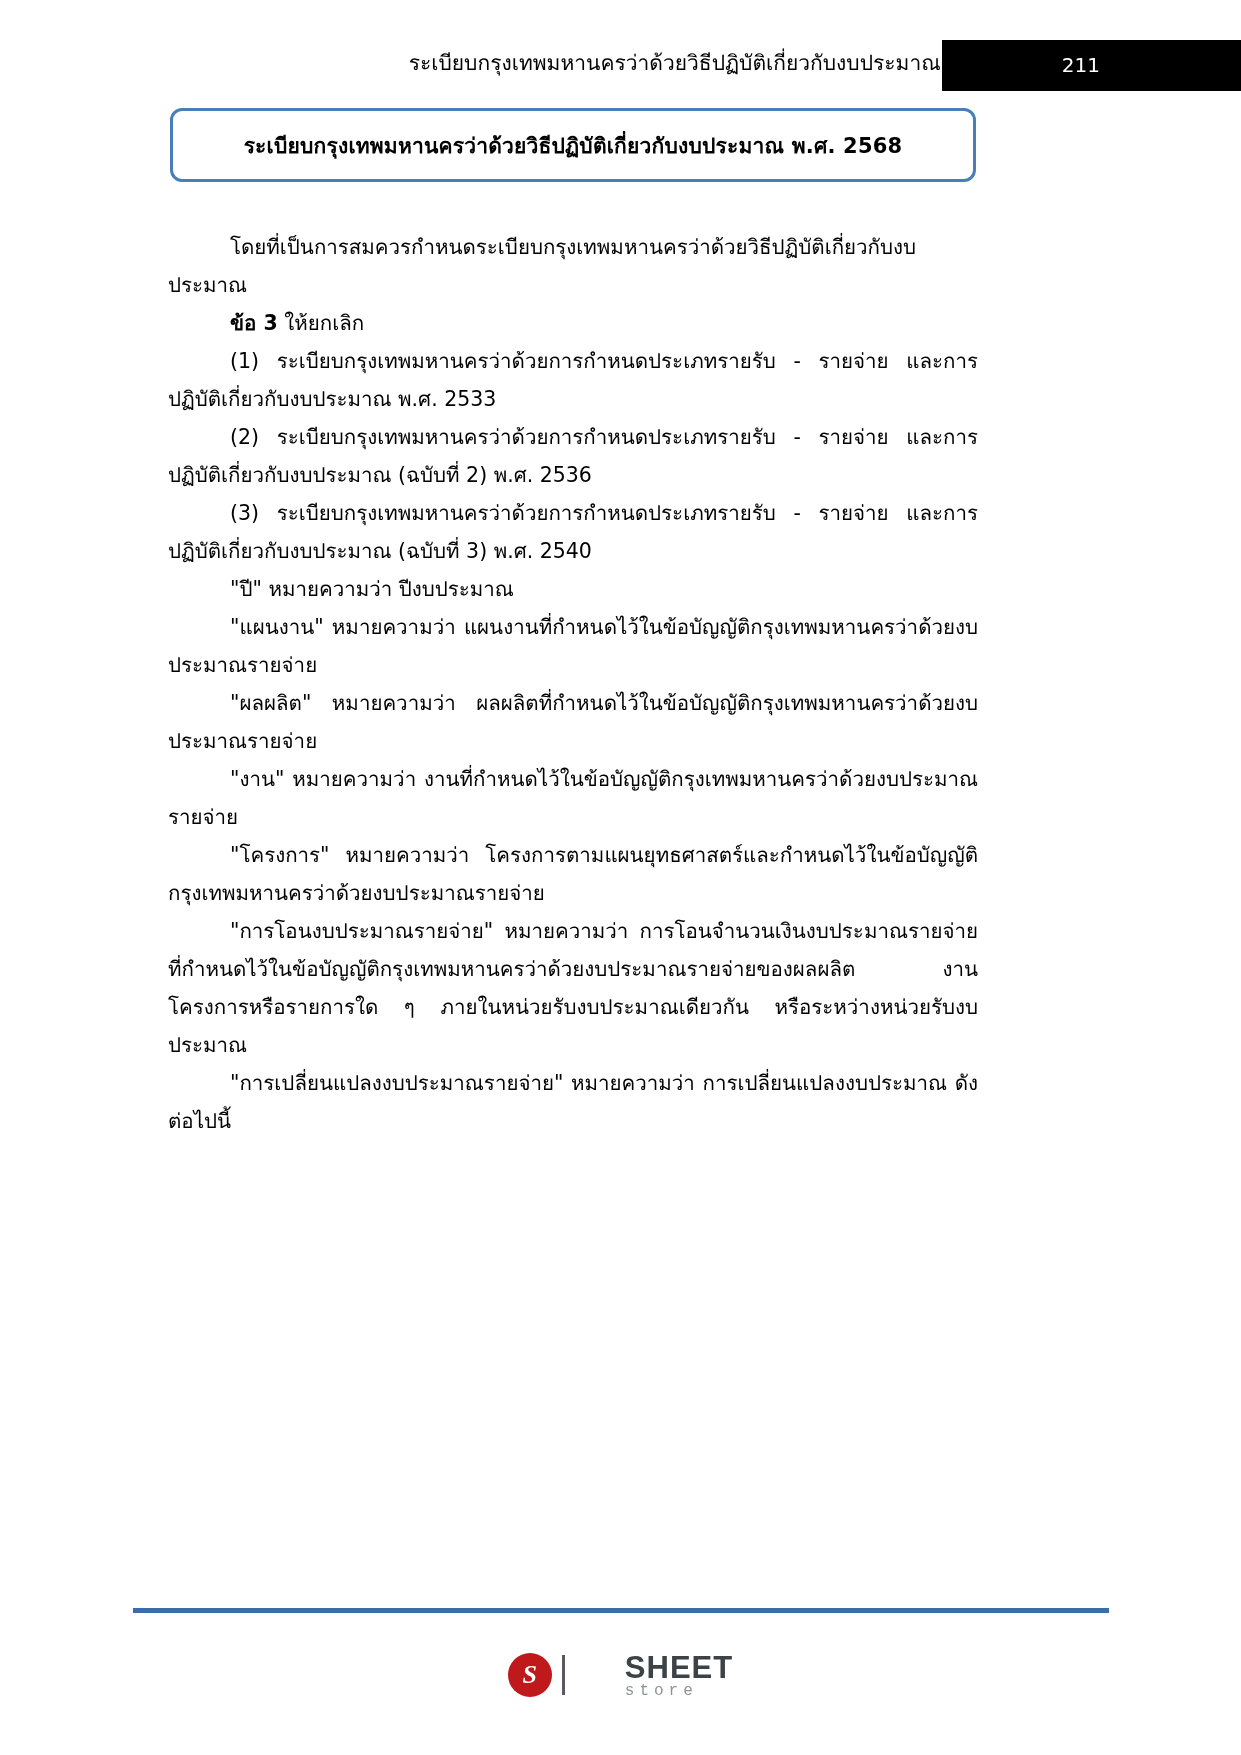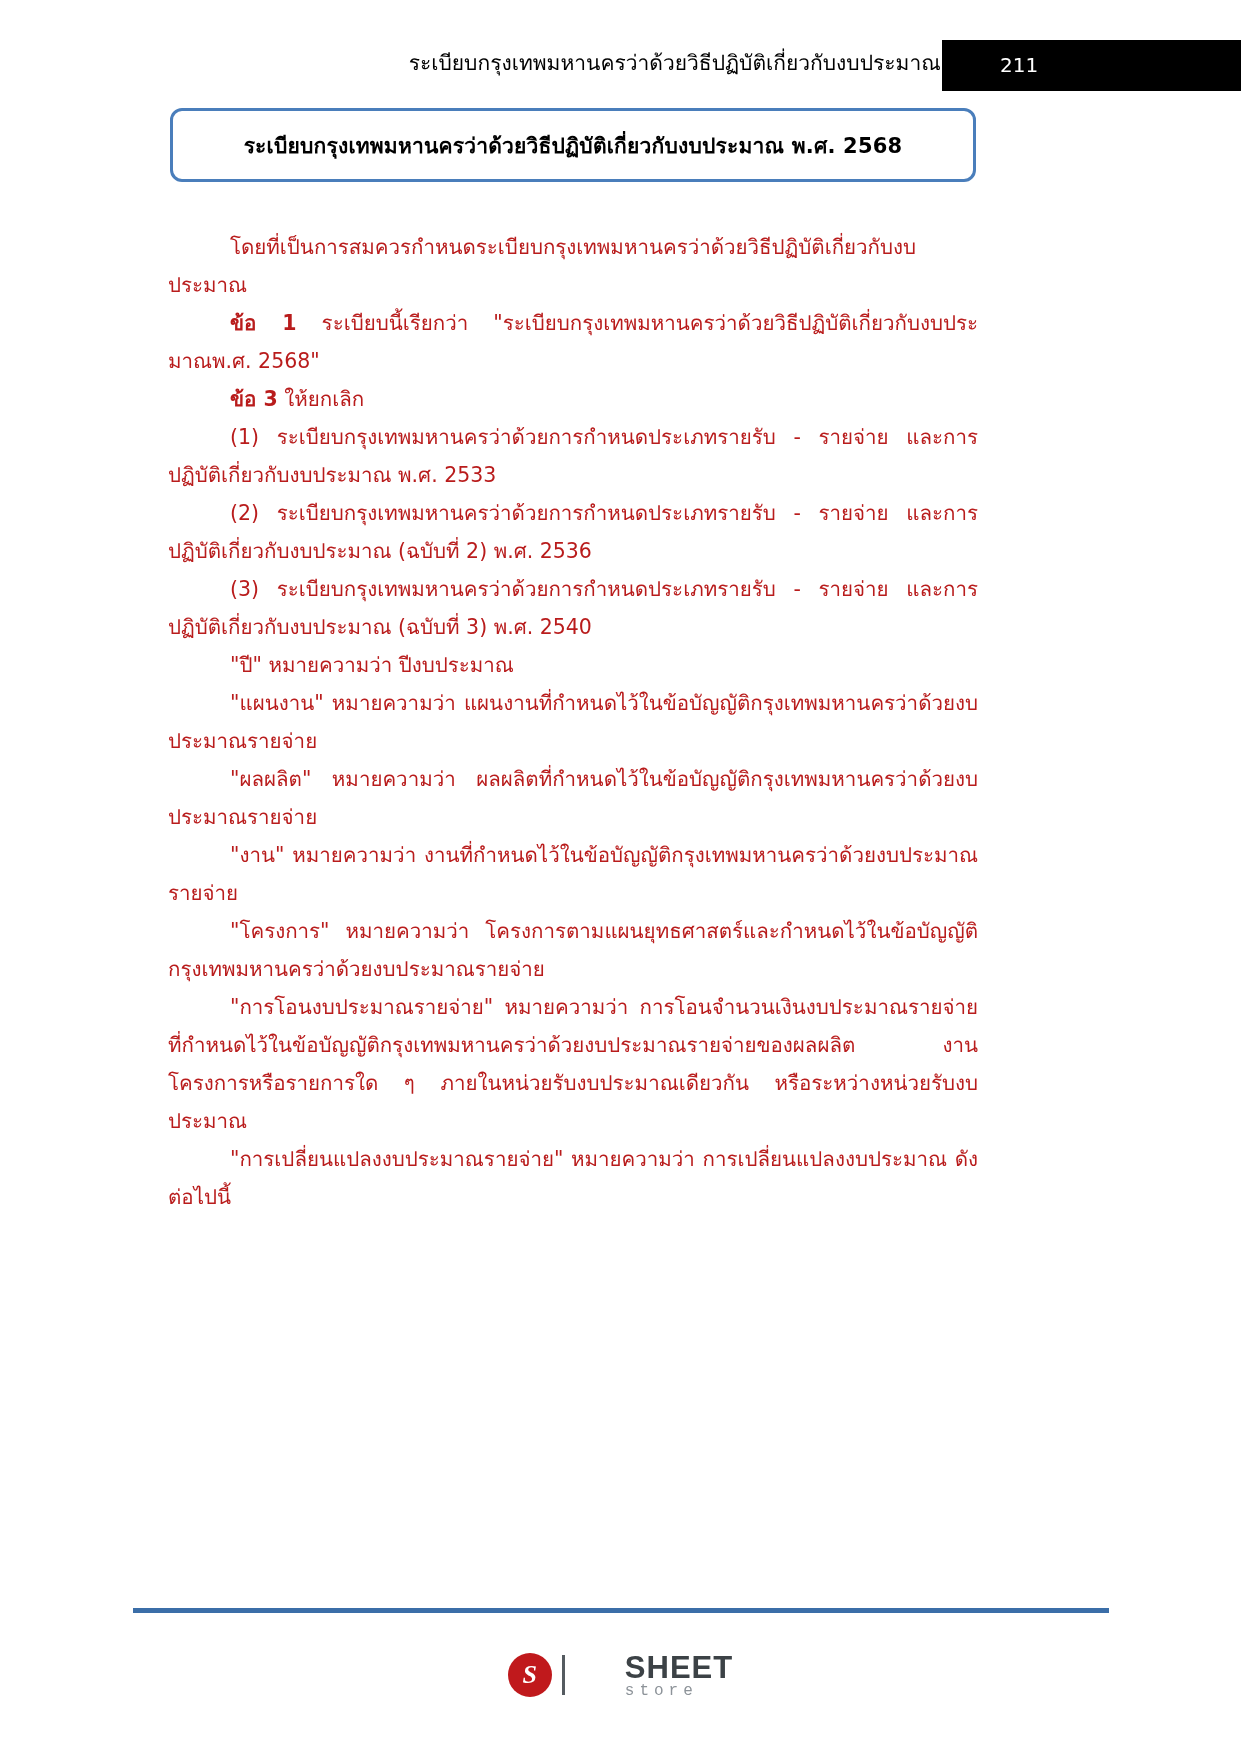--- a/index.html
+++ b/index.html
@@ -41,21 +41,21 @@
     top: 0px;
     width: 299px;
     height: 51px;
     background: #000000;
   }
   .header-pagenum {
     position: absolute;
     left: 1000px;
     top: 10px;
     width: 100px;
-    text-align: left;
+    text-align: right;
     color: #ffffff;
     font-size: 20px;
     line-height: 30px;
   }
 
   
   .title-box {
     position: absolute;
     left: 170px;
     top: 108px;
@@ -82,21 +82,21 @@
     left: 168px;
     top: 228px;
     width: 810px;
   }
   p.para {
     margin: 0 0 0 0;
     font-size: 20.5px;
     line-height: 38px;
     text-align: justify;
     text-justify: inter-word;
-    color: #b91c1c;
+    color: #000000;
   }
   p.para.indent { text-indent: 62px; }
   .bold { font-weight: bold; }
 
   
   .footer-rule {
     position: absolute;
     left: 133px;
     top: 1608px;
     width: 976px;
@@ -163,21 +163,20 @@
   <div class="header-pagebox"></div>
   <div class="header-pagenum">211</div>
 </div>
 
 <div class="title-box">
   <div class="title-box-text">ระเบียบกรุงเทพมหานครว่าด้วยวิธีปฏิบัติเกี่ยวกับงบประมาณ พ.ศ. 2568</div>
 </div>
 
 <div class="body-area">
   <p class="para indent">โดยที่เป็นการสมควรกำหนดระเบียบกรุงเทพมหานครว่าด้วยวิธีปฏิบัติเกี่ยวกับงบประมาณ</p>
-  <p class="para indent"><span class="bold">ข้อ 1</span> ระเบียบนี้เรียกว่า "ระเบียบกรุงเทพมหานครว่าด้วยวิธีปฏิบัติเกี่ยวกับงบประมาณพ.ศ. 2568"</p>
   <p class="para indent"><span class="bold">ข้อ 3</span> ให้ยกเลิก</p>
   <p class="para indent">(1) ระเบียบกรุงเทพมหานครว่าด้วยการกำหนดประเภทรายรับ - รายจ่าย และการปฏิบัติเกี่ยวกับงบประมาณ พ.ศ. 2533</p>
   <p class="para indent">(2) ระเบียบกรุงเทพมหานครว่าด้วยการกำหนดประเภทรายรับ - รายจ่าย และการปฏิบัติเกี่ยวกับงบประมาณ (ฉบับที่ 2) พ.ศ. 2536</p>
   <p class="para indent">(3) ระเบียบกรุงเทพมหานครว่าด้วยการกำหนดประเภทรายรับ - รายจ่าย และการปฏิบัติเกี่ยวกับงบประมาณ (ฉบับที่ 3) พ.ศ. 2540</p>
   <p class="para indent">"ปี" หมายความว่า ปีงบประมาณ</p>
   <p class="para indent">"แผนงาน" หมายความว่า แผนงานที่กำหนดไว้ในข้อบัญญัติกรุงเทพมหานครว่าด้วยงบประมาณรายจ่าย</p>
   <p class="para indent">"ผลผลิต" หมายความว่า ผลผลิตที่กำหนดไว้ในข้อบัญญัติกรุงเทพมหานครว่าด้วยงบประมาณรายจ่าย</p>
   <p class="para indent">"งาน" หมายความว่า งานที่กำหนดไว้ในข้อบัญญัติกรุงเทพมหานครว่าด้วยงบประมาณรายจ่าย</p>
   <p class="para indent">"โครงการ" หมายความว่า โครงการตามแผนยุทธศาสตร์และกำหนดไว้ในข้อบัญญัติกรุงเทพมหานครว่าด้วยงบประมาณรายจ่าย</p>
   <p class="para indent">"การโอนงบประมาณรายจ่าย" หมายความว่า การโอนจำนวนเงินงบประมาณรายจ่ายที่กำหนดไว้ในข้อบัญญัติกรุงเทพมหานครว่าด้วยงบประมาณรายจ่ายของผลผลิต งาน โครงการหรือรายการใด ๆ ภายในหน่วยรับงบประมาณเดียวกัน หรือระหว่างหน่วยรับงบประมาณ</p>

